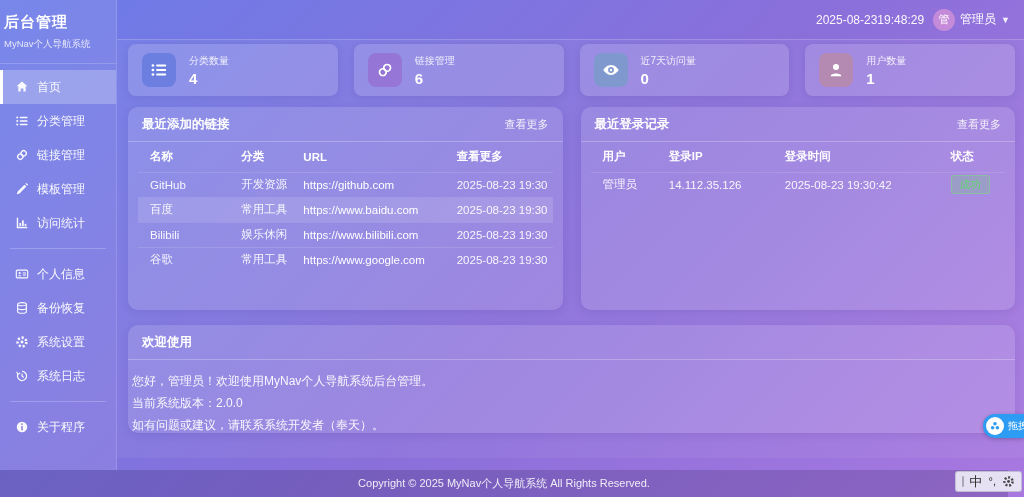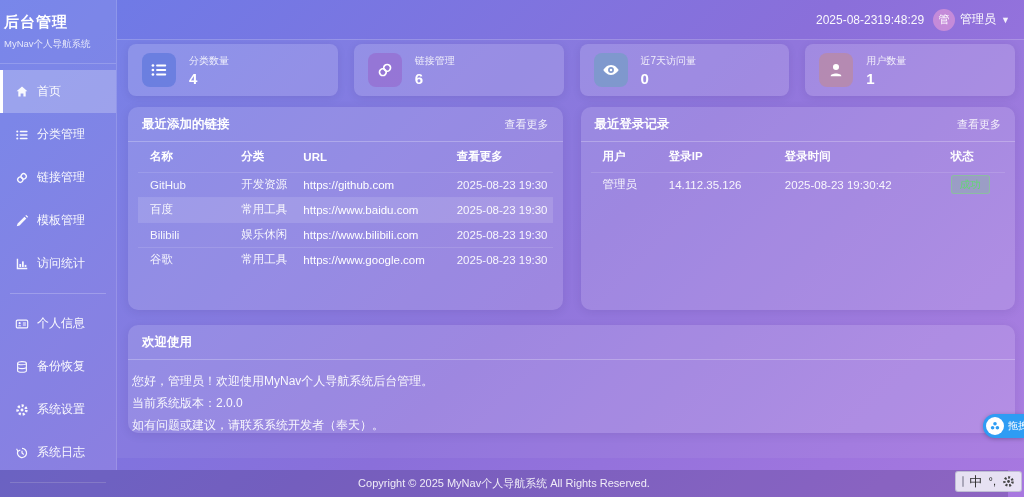--- a/index.html
+++ b/index.html
@@ -18,21 +18,21 @@
     background: rgba(255,255,255,0.09);
     border-right: 1px solid rgba(255,255,255,0.14);
     z-index: 2;
   }
   .brand { padding:13px 4px 12px; border-bottom:1px solid rgba(255,255,255,0.18); }
   .brand-title { font-size:15px; font-weight:bold; letter-spacing:1px; }
   .brand-sub { font-size:9.5px; margin-top:6px; color:rgba(255,255,255,0.8); }
   nav { padding-top:6px; }
   .mi {
     display:flex; align-items:center; gap:8px;
-    height:43px; padding-left:12px; cursor:pointer;
+    height:34px; padding-left:12px; cursor:pointer;
     border-left:3px solid transparent;
     font-size:12px; color:rgba(255,255,255,0.95);
   }
   .mi.active { background:rgba(255,255,255,0.24); border-left-color:#ffffff; }
   .mi .ic { width:14px; height:14px; color:#fff; opacity:.95; flex:0 0 14px; }
   .mdiv { height:1px; background:rgba(255,255,255,0.22); margin:8px 10px; }
 
   
   .main { margin-left:117px; height:458px; display:flex; flex-direction:column; }
   .topbar {

